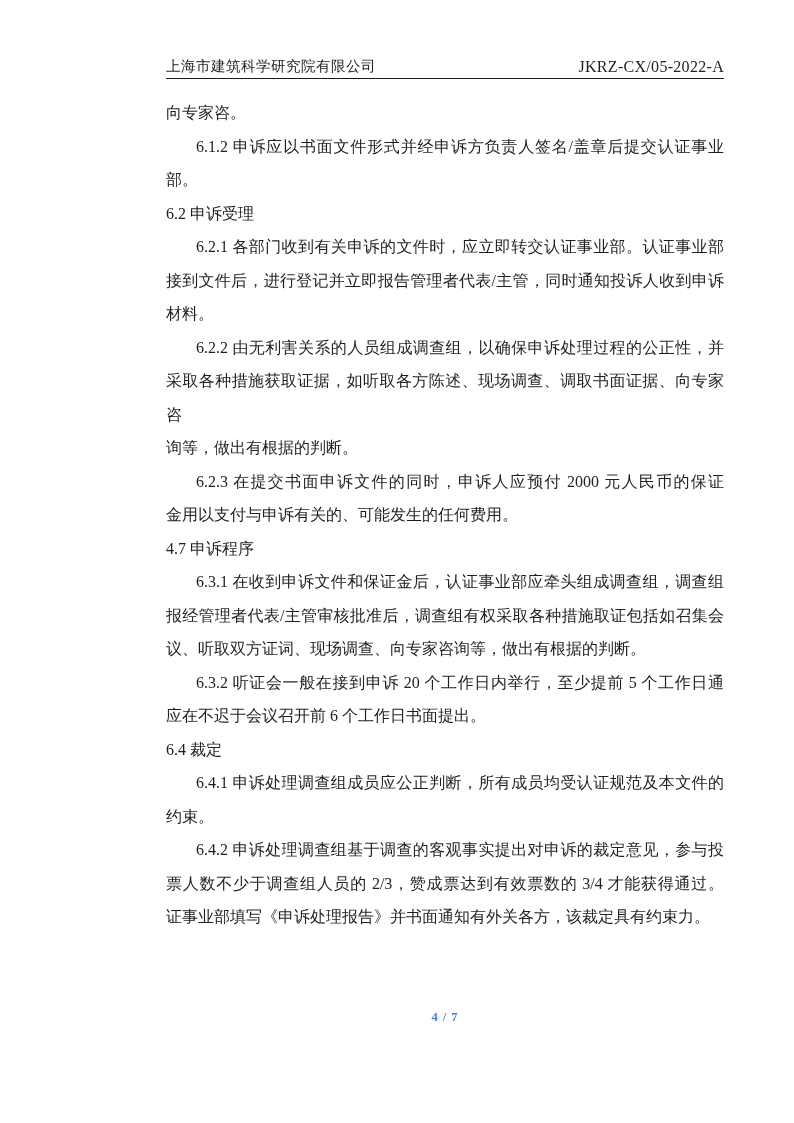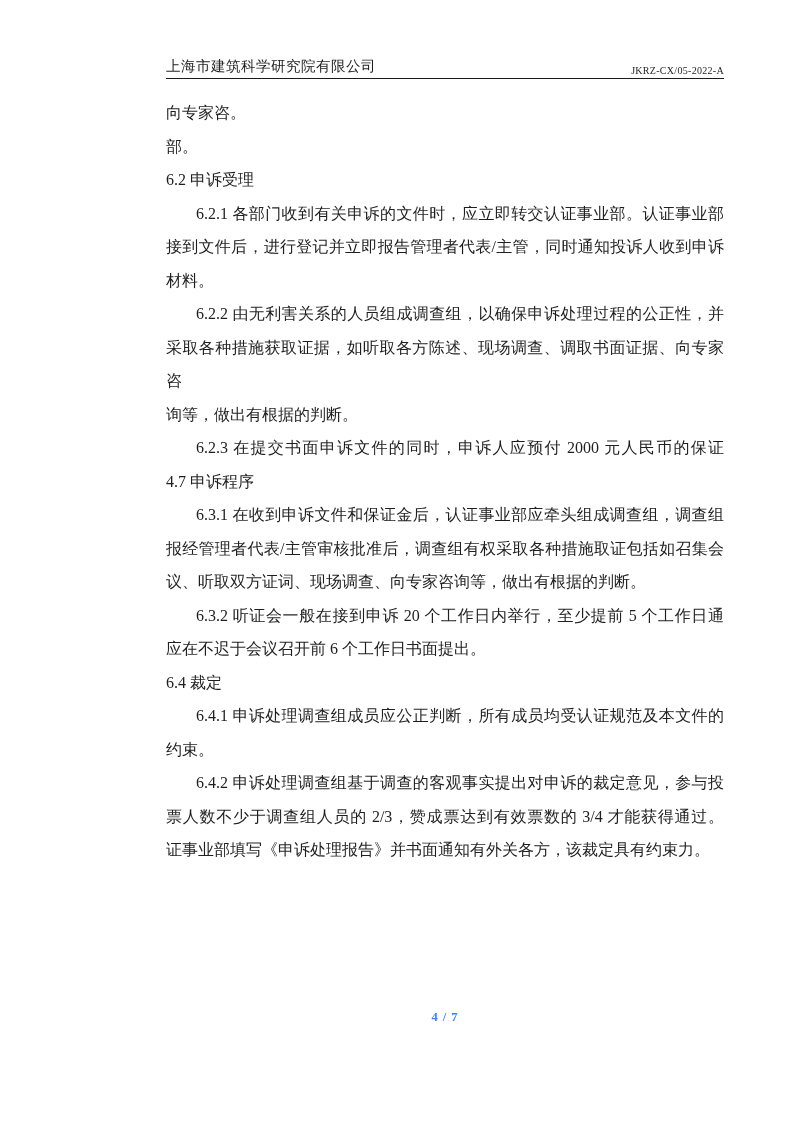--- a/index.html
+++ b/index.html
@@ -28,21 +28,21 @@
     justify-content: space-between;
     align-items: flex-end;
     padding-bottom: 6px;
     box-sizing: content-box;
   }
   .header .company {
     font-size: 14.5px;
     letter-spacing: 0.5px;
   }
   .header .doccode {
-    font-size: 10px;
+    font-size: 16px;
     letter-spacing: 0.3px;
   }
   .header-rule {
     position: absolute;
     left: 118px;
     top: 78px;
     width: 558px;
     height: 0;
     border-top: 1.6px solid #1a1a1a;
   }
@@ -90,29 +90,31 @@
 
   <div class="header">
     <span class="company">上海市建筑科学研究院有限公司</span>
     <span class="doccode">JKRZ-CX/05-2022-A</span>
   </div>
   <div class="header-rule"></div>
 
   <div class="doc-body">
 
   <div class="line">向专家咨。</div>
+      <div class="line indent fill">6.1.2 申诉应以书面文件形式并经申诉方负责人签名/盖章后提交认证事业</div>
       <div class="line">部。</div>
       <div class="line heading">6.2 申诉受理</div>
       <div class="line indent fill">6.2.1 各部门收到有关申诉的文件时，应立即转交认证事业部。认证事业部</div>
       <div class="line fill">接到文件后，进行登记并立即报告管理者代表/主管，同时通知投诉人收到申诉</div>
       <div class="line">材料。</div>
       <div class="line indent fill">6.2.2 由无利害关系的人员组成调查组，以确保申诉处理过程的公正性，并</div>
       <div class="line fill">采取各种措施获取证据，如听取各方陈述、现场调查、调取书面证据、向专家咨</div>
       <div class="line">询等，做出有根据的判断。</div>
       <div class="line indent fill">6.2.3 在提交书面申诉文件的同时，申诉人应预付 2000 元人民币的保证</div>
+      <div class="line">金用以支付与申诉有关的、可能发生的任何费用。</div>
       <div class="line heading">4.7 申诉程序</div>
       <div class="line indent fill">6.3.1 在收到申诉文件和保证金后，认证事业部应牵头组成调查组，调查组</div>
       <div class="line fill">报经管理者代表/主管审核批准后，调查组有权采取各种措施取证包括如召集会</div>
       <div class="line">议、听取双方证词、现场调查、向专家咨询等，做出有根据的判断。</div>
       <div class="line indent fill">6.3.2 听证会一般在接到申诉 20 个工作日内举行，至少提前 5 个工作日通</div>
       <div class="line">应在不迟于会议召开前 6 个工作日书面提出。</div>
       <div class="line heading">6.4 裁定</div>
       <div class="line indent fill">6.4.1 申诉处理调查组成员应公正判断，所有成员均受认证规范及本文件的</div>
       <div class="line">约束。</div>
       <div class="line indent fill">6.4.2 申诉处理调查组基于调查的客观事实提出对申诉的裁定意见，参与投</div>

